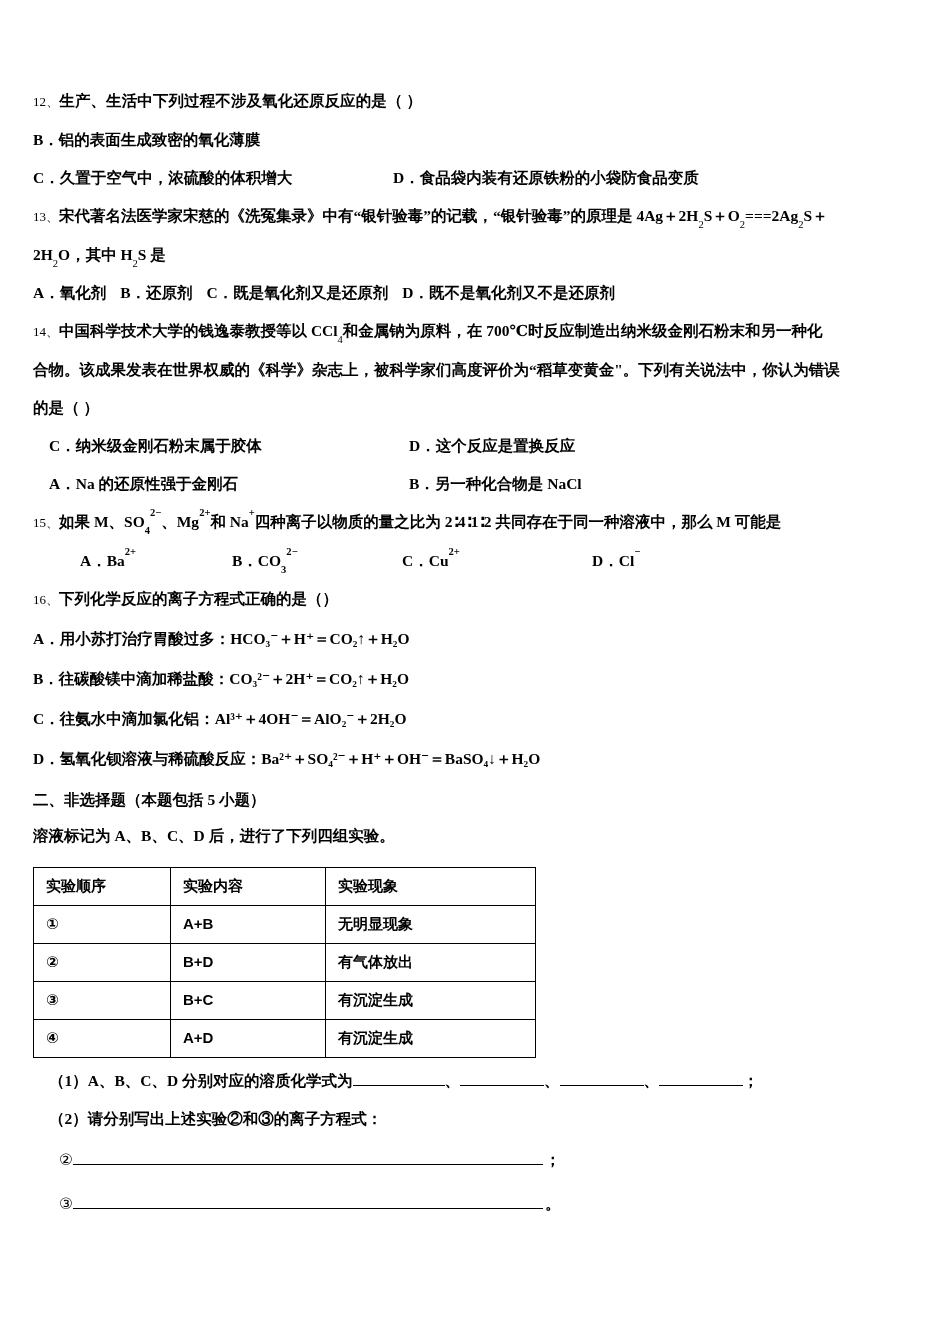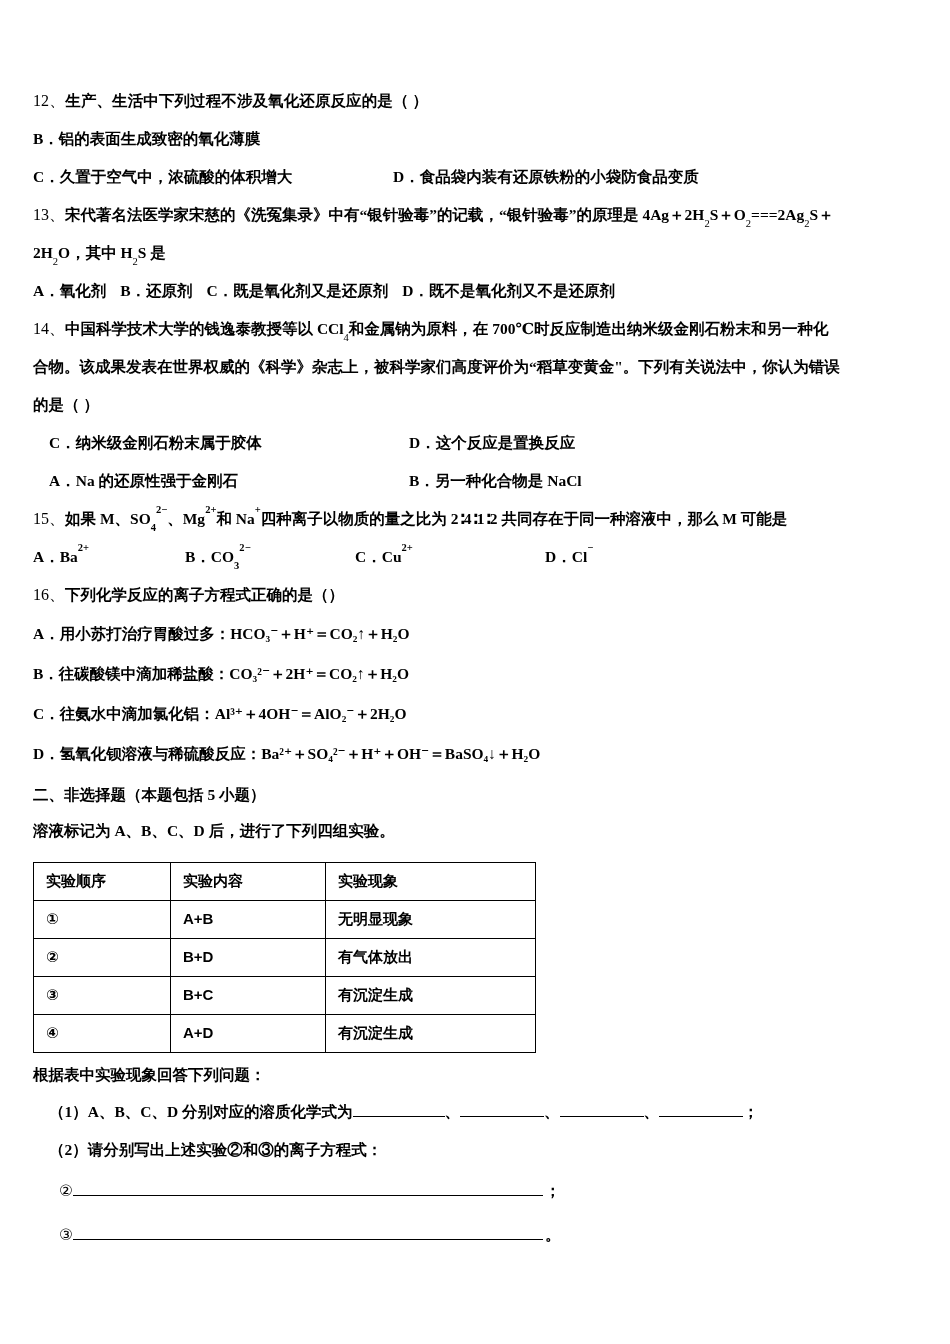--- a/index.html
+++ b/index.html
@@ -51,20 +51,21 @@
     font-weight: bold;
   }
   .opt-row .col-a { width: 360px; flex: 0 0 360px; }
   .opt-row .col-b { flex: 1 1 auto; }
 
   .opt-row-4 {
     display: flex;
     line-height: 38px;
     font-size: 15.5px;
     font-weight: bold;
+    margin-left: 47px;
   }
   .opt-row-4 > span { flex: 0 0 auto; }
   .o4a { width: 152px; }
   .o4b { width: 170px; }
   .o4c { width: 190px; }
   .o4d { width: 150px; }
 
   .opt-inline {
     font-size: 15.5px;
     font-weight: bold;
@@ -73,21 +74,21 @@
   }
   .opt-inline .sp { display: inline-block; width: 14px; }
 
   .opt-block {
     font-size: 15.5px;
     font-weight: bold;
     line-height: 40px;
     white-space: nowrap;
   }
 
-  .num { font-size: 16px; }
+  .num { font-size: 13px; }
 
   sub, sup {
     font-size: 68%;
     line-height: 0;
     position: relative;
   }
   sub { bottom: -0.28em; }
   sup { top: -0.42em; }
 
   
@@ -273,23 +274,20 @@
           <td class="c2">有沉淀生成</td>
         </tr>
         <tr>
           <td class="c0 cell-circ">④</td>
           <td class="c1 cell-ascii">A+D</td>
           <td class="c2">有沉淀生成</td>
         </tr>
       </tbody>
     </table>
 
-    <div class="qstem tight">
-      <span class="bold">根据表中实验现象回答下列问题：</span>
-    </div>
 
     <div class="fillrow indent1">
       <span>（1）A、B、C、D 分别对应的溶质化学式为</span><span class="blank b-1"></span><span>、</span><span class="blank b-2"></span><span>、</span><span class="blank b-3"></span><span>、</span><span class="blank b-4"></span><span>；</span>
     </div>
 
     <div class="fillrow indent1">
       <span>（2）请分别写出上述实验②和③的离子方程式：</span>
     </div>
 
     <div class="answer-line indent2">

